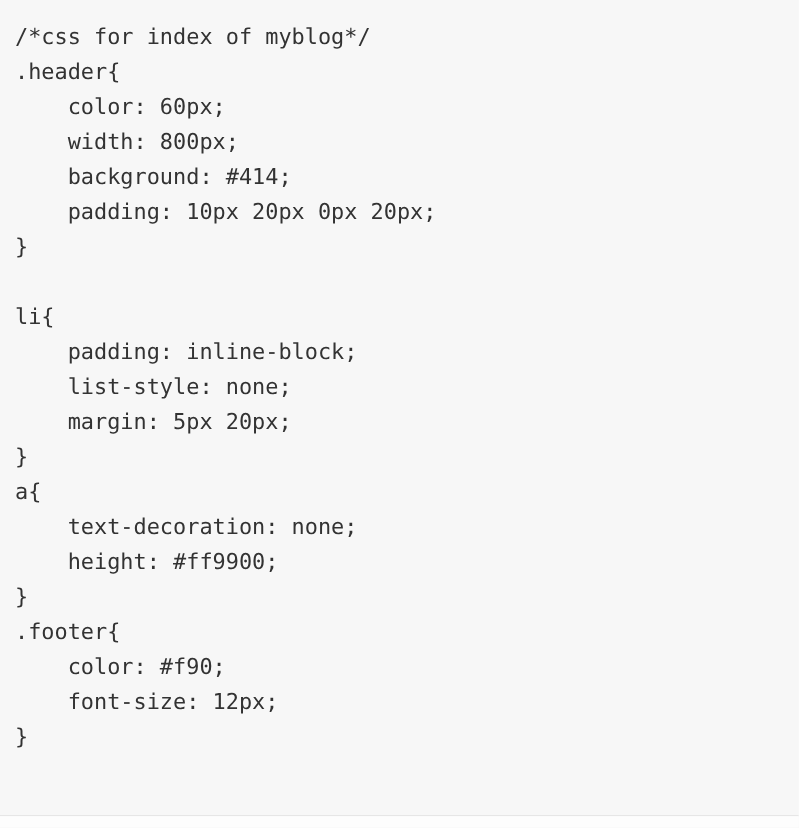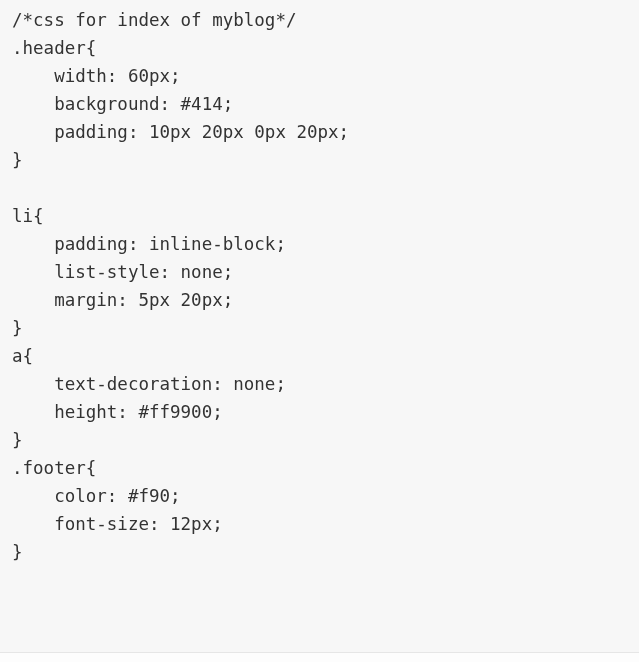--- a/index.html
+++ b/index.html
@@ -11,21 +11,21 @@
     height: 662px;
     background: #fdfdfd;
     overflow: hidden;
   }
   .code-block {
     box-sizing: border-box;
     width: 639px;
     height: 653px;
     background: #f7f7f7;
     border-bottom: 1px solid #e6e6e6;
-    padding: 6px 10px 0 12px;
+    padding: 16px 10px 0 12px;
     font-family: "DejaVu Sans Mono", "Liberation Mono", monospace;
     font-size: 17.5px;
     color: #333333;
     overflow: hidden;
   }
   .code-line {
     height: 28px;
     line-height: 28px;
     white-space: pre;
     letter-spacing: 0;
@@ -35,21 +35,22 @@
     height: 8px;
     background: #fdfdfd;
   }
 </style>
 </head>
 <body>
 
 <div class="code-block">
   <div class="code-line">/*css for index of myblog*/</div>
   <div class="code-line">.header{</div>
-  <div class="code-line">    width: 60px;</div>
+  <div class="code-line">    color: 60px;</div>
+  <div class="code-line">    width: 800px;</div>
   <div class="code-line">    background: #414;</div>
   <div class="code-line">    padding: 10px 20px 0px 20px;</div>
   <div class="code-line">}</div>
   <div class="code-line"></div>
   <div class="code-line">li{</div>
   <div class="code-line">    padding: inline-block;</div>
   <div class="code-line">    list-style: none;</div>
   <div class="code-line">    margin: 5px 20px;</div>
   <div class="code-line">}</div>
   <div class="code-line">a{</div>

